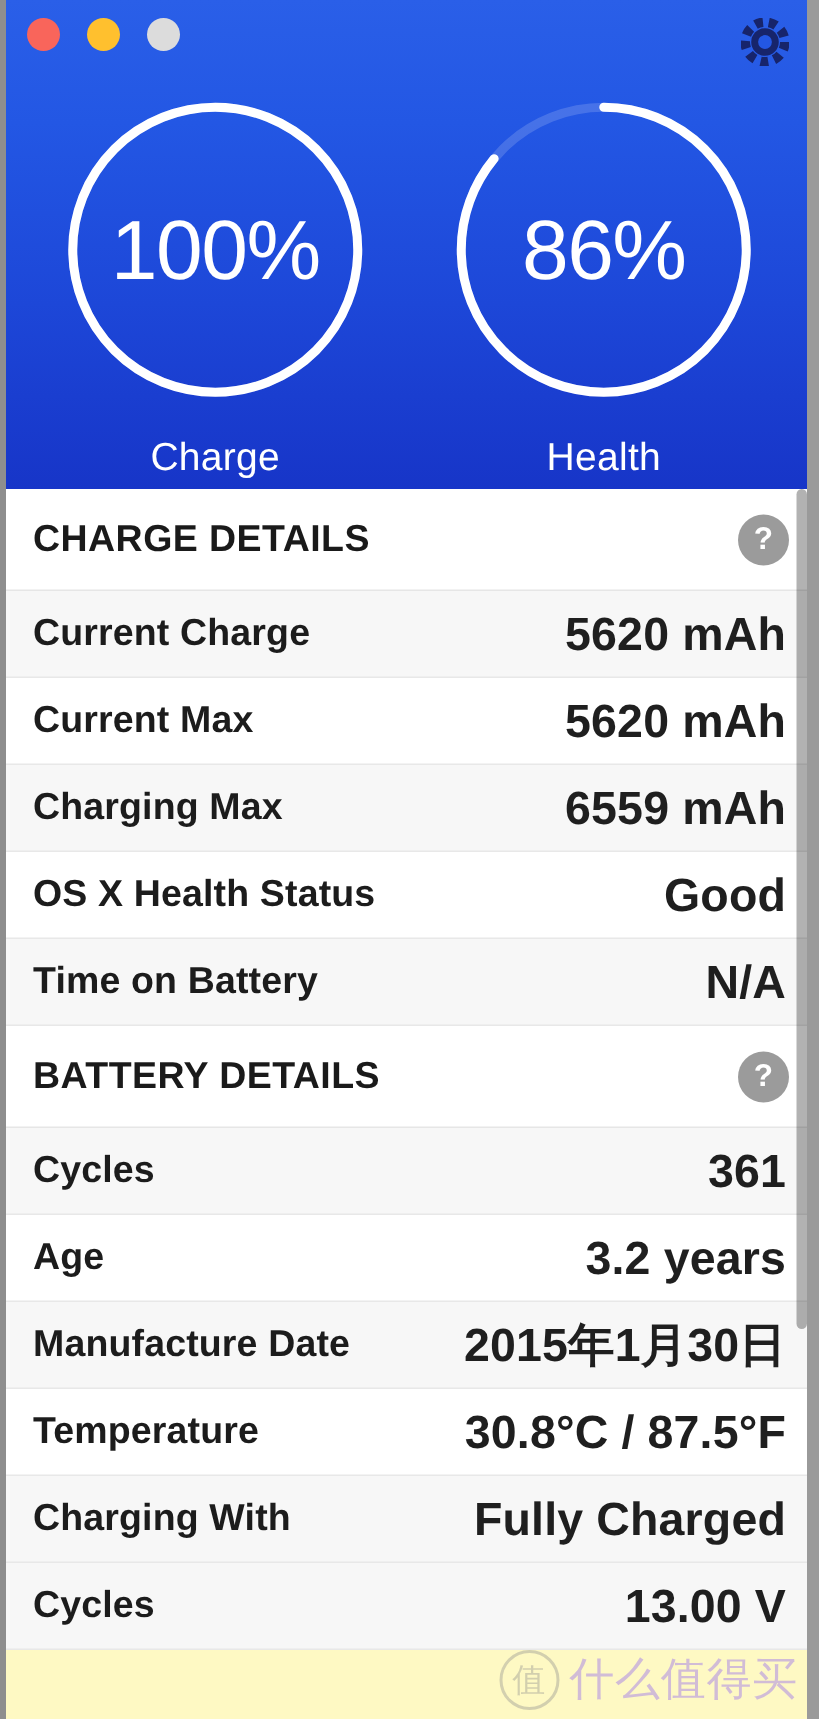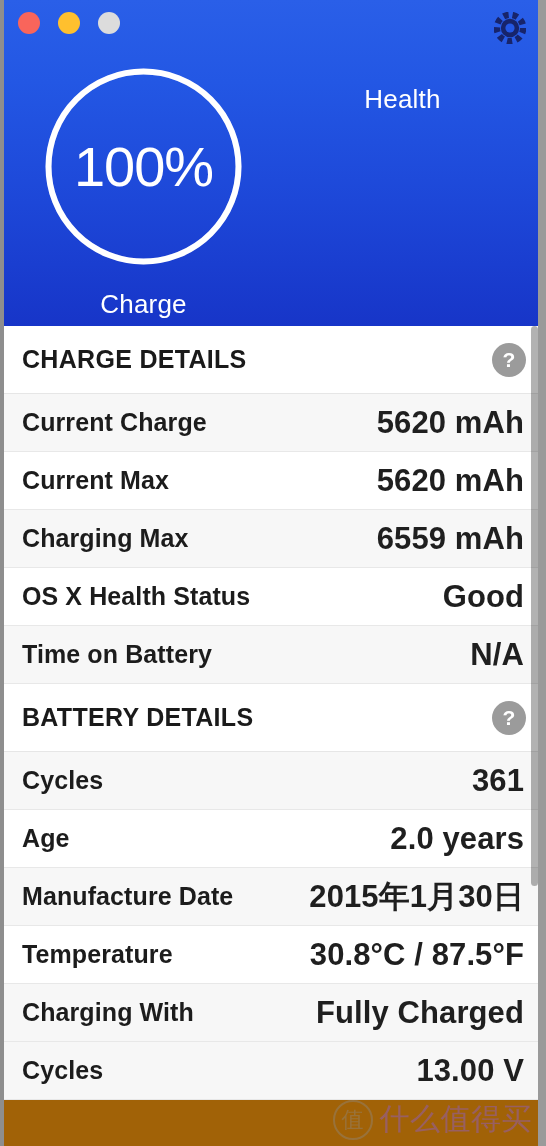--- a/index.html
+++ b/index.html
@@ -72,21 +72,21 @@
     margin-top:20px;
     color:#ffffff;
     font-size:26px;
     font-weight:400;
     letter-spacing:0.2px;
   }
 
   
   .content {
     position:relative;
-    background:#a16207;
+    background:#fef9c3;
     height:820px;
   }
 
   .section-title {
     position:relative;
     height:68px;
     display:flex; align-items:center; justify-content:space-between;
     padding:0 20px 0 22px;
     background:#ffffff;
     border-bottom:1px solid #e6e6e6;
@@ -193,20 +193,27 @@
           <svg viewBox="0 0 205 205">
             <circle cx="102.5" cy="102.5" r="95" fill="none" stroke="rgba(255,255,255,0.16)" stroke-width="6"></circle>
             <circle id="arc-0" cx="102.5" cy="102.5" r="95" fill="none" stroke="#ffffff" stroke-width="6" stroke-linecap="round" transform="rotate(-90 102.5 102.5)" stroke-dasharray="596.9026041820607 596.9026041820607"></circle>
           </svg>
           <div class="ring-value">100%</div>
         </div>
         <div class="gauge-label">Charge</div>
       </div>
 
       <div class="gauge">
+        <div class="ring-wrap">
+          <svg viewBox="0 0 205 205">
+            <circle cx="102.5" cy="102.5" r="95" fill="none" stroke="rgba(255,255,255,0.16)" stroke-width="6"></circle>
+            <circle id="arc-1" cx="102.5" cy="102.5" r="95" fill="none" stroke="#ffffff" stroke-width="6" stroke-linecap="round" transform="rotate(-90 102.5 102.5)" stroke-dasharray="513.3362395965722 596.9026041820607"></circle>
+          </svg>
+          <div class="ring-value">86%</div>
+        </div>
         <div class="gauge-label">Health</div>
       </div>
 
     </div>
   </div>
 
   <div class="content">
 
     <div class="section-title">
       <div class="label">CHARGE DETAILS</div>
@@ -242,21 +249,21 @@
         <span>?</span>
       </div>
     </div>
 
     <div class="row alt">
       <span class="key">Cycles</span>
       <span class="val">361</span>
     </div>
     <div class="row base">
       <span class="key">Age</span>
-      <span class="val">2.0 years</span>
+      <span class="val">3.2 years</span>
     </div>
     <div class="row alt">
       <span class="key">Manufacture Date</span>
       <span class="val">2015年1月30日</span>
     </div>
     <div class="row base">
       <span class="key">Temperature</span>
       <span class="val">30.8°C / 87.5°F</span>
     </div>
     <div class="row alt">

